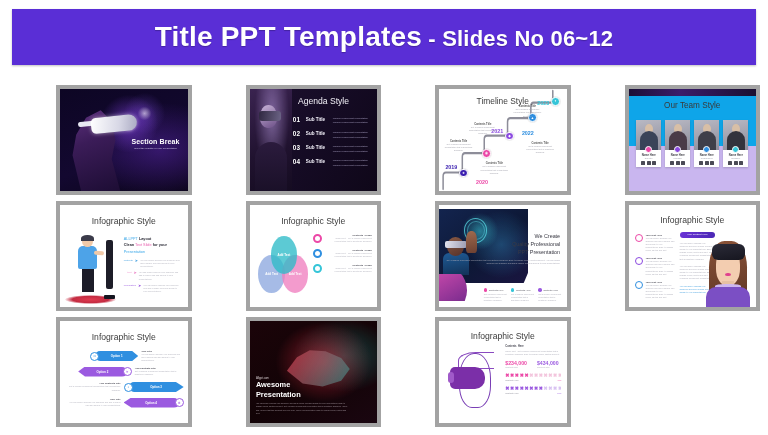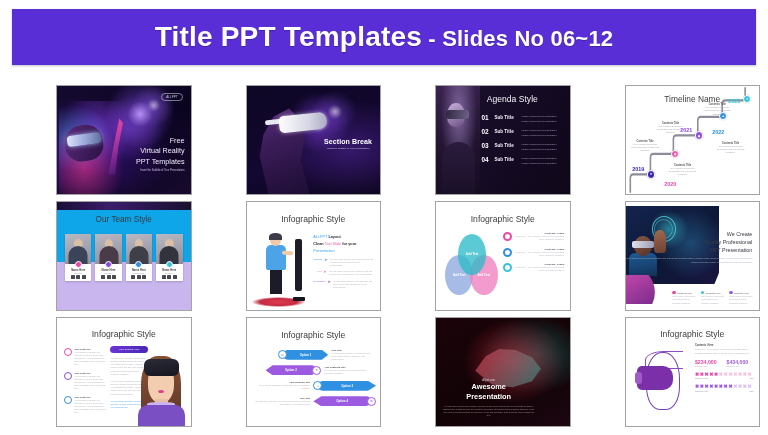--- a/index.html
+++ b/index.html
@@ -18,21 +18,21 @@
     text-shadow:0 1px 1px rgba(0,0,0,.25); }
   .banner-text .sub { font-size:22px; }
 
   
   .grid {
     position:absolute; left:8px; top:85px; width:752px; height:342px;
     display:grid; grid-template-columns:repeat(4, 1fr); grid-template-rows:repeat(3, 1fr);
     gap:6px 6px;
   }
   .slide {
-    position:relative; background:#fff; border:1px solid #a3a3a3; overflow:hidden;margin-left:48px;
+    position:relative; background:#fff; border:4px solid #a3a3a3; overflow:hidden;margin-left:48px;
   }
   .s-inner { position:absolute; inset:0; overflow:hidden; }
 
   
   .s1 { background:#0a0416; }
   .s1 .bg {
     position:absolute; inset:0;
     background:
       radial-gradient(circle at 62% 26%, rgba(190,150,255,.95) 0%, rgba(120,70,220,.45) 11%, rgba(40,12,90,0) 30%),
       radial-gradient(circle at 72% 18%, rgba(255,255,255,.8) 0%, rgba(160,110,255,.3) 5%, rgba(0,0,0,0) 16%),
@@ -266,21 +266,21 @@
   .s11 { background:#140507; }
   .s11 .bg { position:absolute; inset:0;
     background:
       radial-gradient(ellipse at 58% 40%, rgba(210,40,60,.6) 0%, rgba(40,6,14,0) 46%),
       radial-gradient(ellipse at 74% 34%, rgba(30,160,150,.42) 0%, rgba(10,5,14,0) 38%),
       linear-gradient(150deg,#1b0409 0%,#120306 55%,#1a0610 100%); }
   .s11 .hands { position:absolute; left:26%; top:22%; width:56%; height:48%;
     background:linear-gradient(120deg,rgba(220,50,70,.85),rgba(40,170,160,.65));
     clip-path:polygon(6% 56%, 20% 28%, 38% 14%, 60% 16%, 82% 30%, 94% 52%, 82% 76%, 56% 88%, 28% 82%);
     filter:blur(.4px); opacity:.9; }
-  .s11 .t11 { position:absolute; left:5%; bottom:8%;text-align:center; }
+  .s11 .t11 { position:absolute; left:5%; bottom:8%; }
   .s11 .t11 .sm { font-size:2.8px; color:#d8cfd2; }
   .s11 .t11 .big { font-size:7.4px; color:#fff; line-height:1.35; font-weight:bold; }
   .s11 .t11 .p { font-size:1.95px; color:#9d9098; line-height:1.6; margin-top:2.5px; max-width:92px; }
 
   
   .s12 { background:#fff; }
   .s12 .h12 { position:absolute; left:0; right:0; top:10%; text-align:center; font-size:8.6px; color:#3c3c3c; }
   .s12 .vrart { position:absolute; left:5%; top:28%; width:44%; height:64%; }
   .s12 .vr-face { position:absolute; left:24%; top:6%; width:58%; height:84%;
     border:1.1px solid #7a3fb5; border-radius:46% 46% 40% 40%; }
@@ -309,36 +309,20 @@
 <div class="page">
 
   <div class="banner">
     <div class="banner-text">
       <span>Title PPT Templates</span><span class="sub"> - Slides No 06~12</span>
     </div>
   </div>
 
   <div class="grid">
 
-    <div class="slide s1">
-      <div class="s-inner">
-        <div class="bg"></div>
-        <div class="person"></div>
-        <div class="head"></div>
-        <div class="goggles"></div>
-        <div class="armglow"></div>
-        <div class="logo">ALLPPT</div>
-        <div class="txt">
-          <div class="l">Free</div>
-          <div class="l">Virtual Reality</div>
-          <div class="l">PPT Templates</div>
-          <div class="sml">Insert the Subtitle of Your Presentation</div>
-        </div>
-      </div>
-    </div>
 
     <div class="slide s2">
       <div class="s-inner">
         <div class="bg"></div>
         <div class="figure"></div>
         <div class="band"></div>
         <div class="vr"></div>
         <div class="txt">
           <div class="l">Section Break</div>
           <div class="sml">Insert the Subtitle of Your Presentation</div>
@@ -387,21 +371,21 @@
                 <div class="bl">Modern PowerPoint Presentation</div>
                  <div class="bl">Modern PowerPoint Presentation</div>
               </div>
           </div>
         </div>
       </div>
     </div>
 
     <div class="slide s4">
       <div class="s-inner">
-        <div style="position:absolute;left:0;right:0;top:7%;text-align:center;font-size:8.4px;color:#3c3c3c;">Timeline Name</div>
+        <div style="position:absolute;left:0;right:0;top:7%;text-align:center;font-size:8.4px;color:#3c3c3c;">Timeline Style</div>
         <svg viewBox="0 0 186 105" preserveAspectRatio="none">
           <path d="M6 103 L6 90 Q6 86 10 86 L30 86 Q34 86 34 82 L34 70 Q34 66 38 66 L62 66 Q66 66 66 62 L66 52 Q66 48 70 48 L96 48 Q100 48 100 44 L100 34 Q100 30 104 30 L130 30 Q134 30 134 26 L134 18 Q134 14 138 14 L162 14 Q166 14 166 10 L166 2" fill="none" stroke="#8d8d99" stroke-width="2.2" stroke-linecap="round"></path>
         </svg>
         <div class="node" style="left:16%;top:78%;background:#3b1fb0;">★</div>
         <div class="node" style="left:34%;top:59%;background:#ec48a7;">◉</div>
         <div class="node" style="left:52%;top:42%;background:#8b4ae0;">◆</div>
         <div class="node" style="left:70%;top:24%;background:#2f8fe0;">▲</div>
         <div class="node" style="left:88%;top:8%;background:#35c5d8;">✦</div>
         <div class="yr" style="left:5%;top:74%;color:#3b1fb0;">2019</div>
         <div class="yr" style="left:29%;top:88%;color:#ec48a7;">2020</div>

